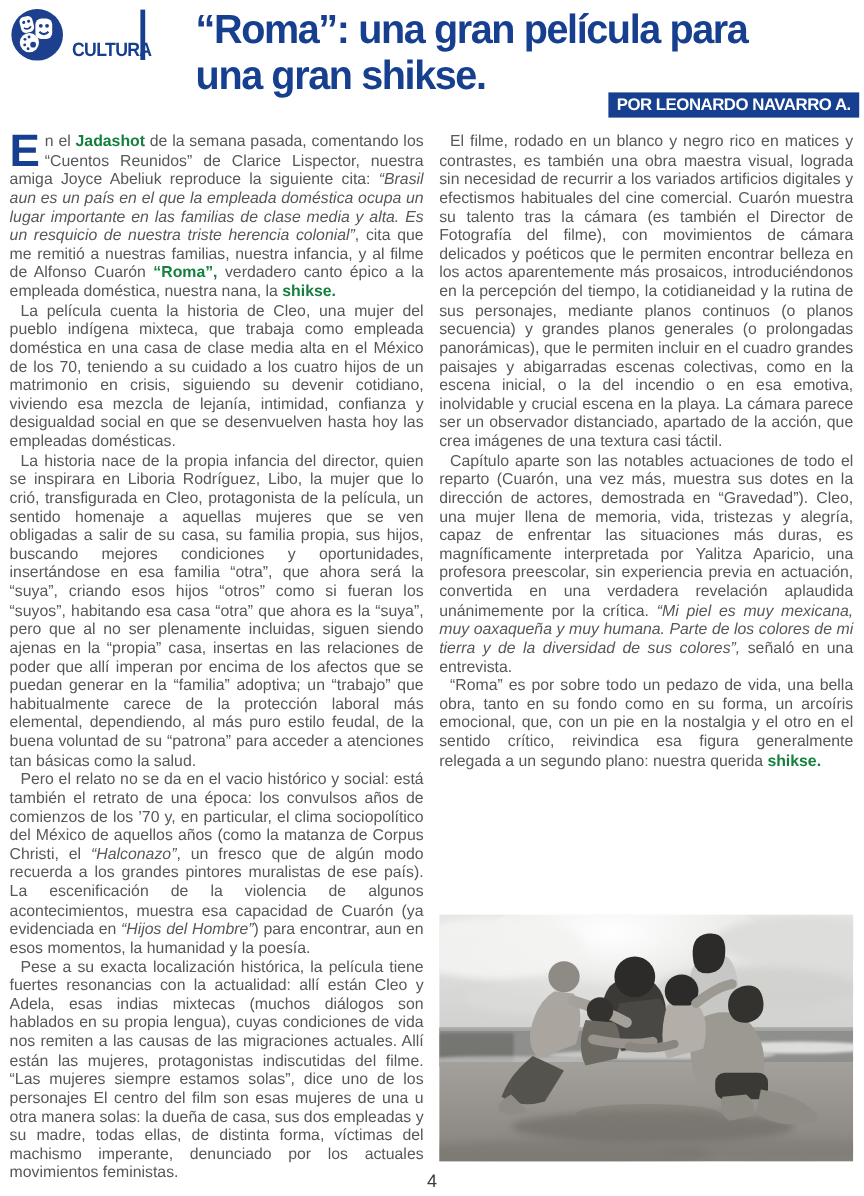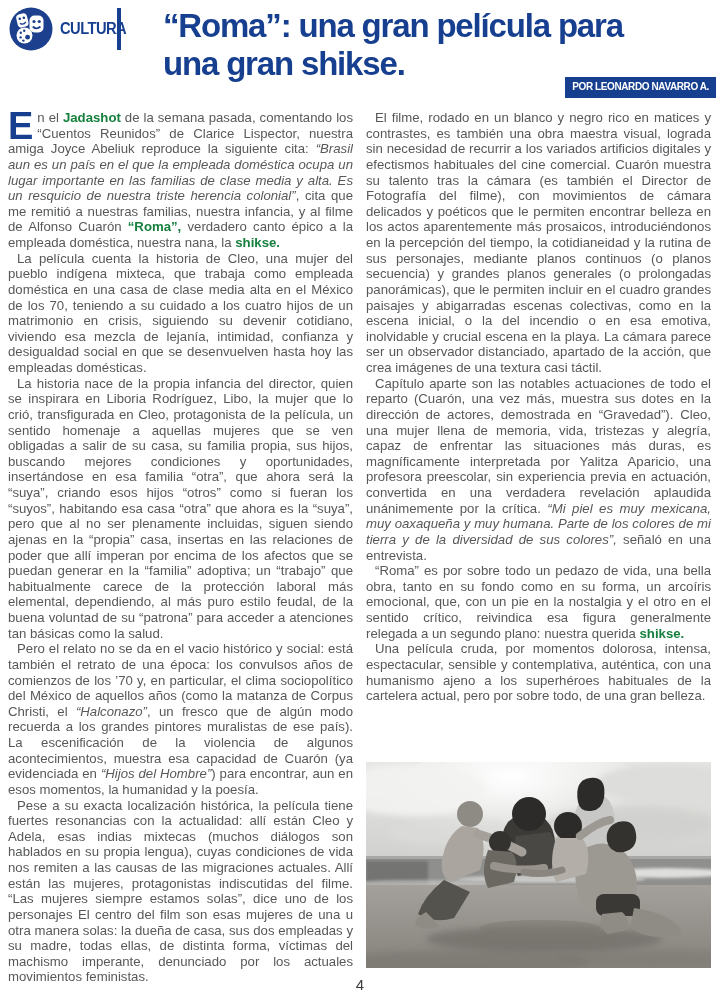--- a/index.html
+++ b/index.html
@@ -6,21 +6,21 @@
   .page {
     position: relative;
     width: 720px;
     height: 997px;
     background: #ffffff;
     font-family: "Liberation Sans", sans-serif;
     overflow: hidden;
   }
 
   
-  .section-tag { position: absolute; left: 8px; top: 6px; display: flex; align-items: center; }
+  .section-tag { position: absolute; left: 8px; top: 6px; display: flex; align-items: flex-end; }
   .section-icon { width: 46px; height: 46px; display: block; }
   .section-label {
     margin-left: 6px;
     color: #173f8f;
     font-weight: bold;
     font-size: 16px;
     letter-spacing: -0.6px;
     transform: scaleX(0.92);
     transform-origin: left center;
   }
@@ -36,21 +36,21 @@
     line-height: 38px;
     letter-spacing: -1.2px;
     transform: scaleX(0.97);
     transform-origin: left top;
   }
   .byline {
     position: absolute; right: 4px; top: 77px;
     background: #173f8f;
     color: #ffffff;
     font-weight: bold;
-    font-size: 10px;
+    font-size: 14px;
     line-height: 14px;
     letter-spacing: -0.4px;
     padding: 3px 7px 4px 7px;
   }
 
   
   .article {
     position: absolute; left: 8px; top: 110px;
     width: 704px;
     display: flex;
@@ -131,21 +131,20 @@
         <p><span class="dropcap">E</span><span>n el </span><b>Jadashot</b><span> de la semana pasada, comentando los “Cuentos Reunidos” de Clarice Lispector, nuestra amiga Joyce Abeliuk reproduce la siguiente cita: </span><i>“Brasil aun es un país en el que la empleada doméstica ocupa un lugar importante en las familias de clase media y alta. Es un resquicio de nuestra triste herencia colonial”</i><span>, cita que me remitió a nuestras familias, nuestra infancia, y al filme de Alfonso Cuarón </span><b>“Roma”,</b><span> verdadero canto épico a la empleada doméstica, nuestra nana, la </span><b>shikse.</b></p>
         <p class="indent"><span>La película cuenta la historia de Cleo, una mujer del pueblo indígena mixteca, que trabaja como empleada doméstica en una casa de clase media alta en el México de los 70, teniendo a su cuidado a los cuatro hijos de un matrimonio en crisis, siguiendo su devenir cotidiano, viviendo esa mezcla de lejanía, intimidad, confianza y desigualdad social en que se desenvuelven hasta hoy las empleadas domésticas.</span></p>
         <p class="indent"><span>La historia nace de la propia infancia del director, quien se inspirara en Liboria Rodríguez, Libo, la mujer que lo crió, transfigurada en Cleo, protagonista de la película, un sentido homenaje a aquellas mujeres que se ven obligadas a salir de su casa, su familia propia, sus hijos, buscando mejores condiciones y oportunidades, insertándose en esa familia “otra”, que ahora será la “suya”, criando esos hijos “otros” como si fueran los “suyos”, habitando esa casa “otra” que ahora es la “suya”, pero que al no ser plenamente incluidas, siguen siendo ajenas en la “propia” casa, insertas en las relaciones de poder que allí imperan por encima de los afectos que se puedan generar en la “familia” adoptiva; un “trabajo” que habitualmente carece de la protección laboral más elemental, dependiendo, al más puro estilo feudal, de la buena voluntad de su “patrona” para acceder a atenciones tan básicas como la salud.</span></p>
         <p class="indent"><span>Pero el relato no se da en el vacio histórico y social: está también el retrato de una época: los convulsos años de comienzos de los ’70 y, en particular, el clima sociopolítico del México de aquellos años (como la matanza de Corpus Christi, el </span><i>“Halconazo”</i><span>, un fresco que de algún modo recuerda a los grandes pintores muralistas de ese país). La escenificación de la violencia de algunos acontecimientos, muestra esa capacidad de Cuarón (ya evidenciada en </span><i>“Hijos del Hombre”</i><span>) para encontrar, aun en esos momentos, la humanidad y la poesía.</span></p>
         <p class="indent"><span>Pese a su exacta localización histórica, la película tiene fuertes resonancias con la actualidad: allí están Cleo y Adela, esas indias mixtecas (muchos diálogos son hablados en su propia lengua), cuyas condiciones de vida nos remiten a las causas de las migraciones actuales. Allí están las mujeres, protagonistas indiscutidas del filme. “Las mujeres siempre estamos solas”, dice uno de los personajes El centro del film son esas mujeres de una u otra manera solas: la dueña de casa, sus dos empleadas y su madre, todas ellas, de distinta forma, víctimas del machismo imperante, denunciado por los actuales movimientos feministas.</span></p>
       </div>
     <div class="col">
         <p class="indent"><span>El filme, rodado en un blanco y negro rico en matices y contrastes, es también una obra maestra visual, lograda sin necesidad de recurrir a los variados artificios digitales y efectismos habituales del cine comercial. Cuarón muestra su talento tras la cámara (es también el Director de Fotografía del filme), con movimientos de cámara delicados y poéticos que le permiten encontrar belleza en los actos aparentemente más prosaicos, introduciéndonos en la percepción del tiempo, la cotidianeidad y la rutina de sus personajes, mediante planos continuos (o planos secuencia) y grandes planos generales (o prolongadas panorámicas), que le permiten incluir en el cuadro grandes paisajes y abigarradas escenas colectivas, como en la escena inicial, o la del incendio o en esa emotiva, inolvidable y crucial escena en la playa. La cámara parece ser un observador distanciado, apartado de la acción, que crea imágenes de una textura casi táctil.</span></p>
         <p class="indent"><span>Capítulo aparte son las notables actuaciones de todo el reparto (Cuarón, una vez más, muestra sus dotes en la dirección de actores, demostrada en “Gravedad”). Cleo, una mujer llena de memoria, vida, tristezas y alegría, capaz de enfrentar las situaciones más duras, es magníficamente interpretada por Yalitza Aparicio, una profesora preescolar, sin experiencia previa en actuación, convertida en una verdadera revelación aplaudida unánimemente por la crítica. </span><i>“Mi piel es muy mexicana, muy oaxaqueña y muy humana. Parte de los colores de mi tierra y de la diversidad de sus colores”,</i><span> señaló en una entrevista.</span></p>
         <p class="indent"><span>“Roma” es por sobre todo un pedazo de vida, una bella obra, tanto en su fondo como en su forma, un arcoíris emocional, que, con un pie en la nostalgia y el otro en el sentido crítico, reivindica esa figura generalmente relegada a un segundo plano: nuestra querida </span><b>shikse.</b></p>
-        <p class="indent"><span>Una película cruda, por momentos dolorosa, intensa, espectacular, sensible y contemplativa, auténtica, con una humanismo ajeno a los superhéroes habituales de la cartelera actual, pero por sobre todo, de una gran belleza.</span></p>
       </div>
   </div>
 
   <svg class="photo" viewBox="0 0 345 206" preserveAspectRatio="none">
     <defs>
       <linearGradient id="sky" x1="0" y1="0" x2="0" y2="1">
         <stop offset="0" stop-color="#e6e6e4"></stop>
         <stop offset="1" stop-color="#cbcbc9"></stop>
       </linearGradient>
       <radialGradient id="glow" cx="0.46" cy="0.3" r="0.55">

